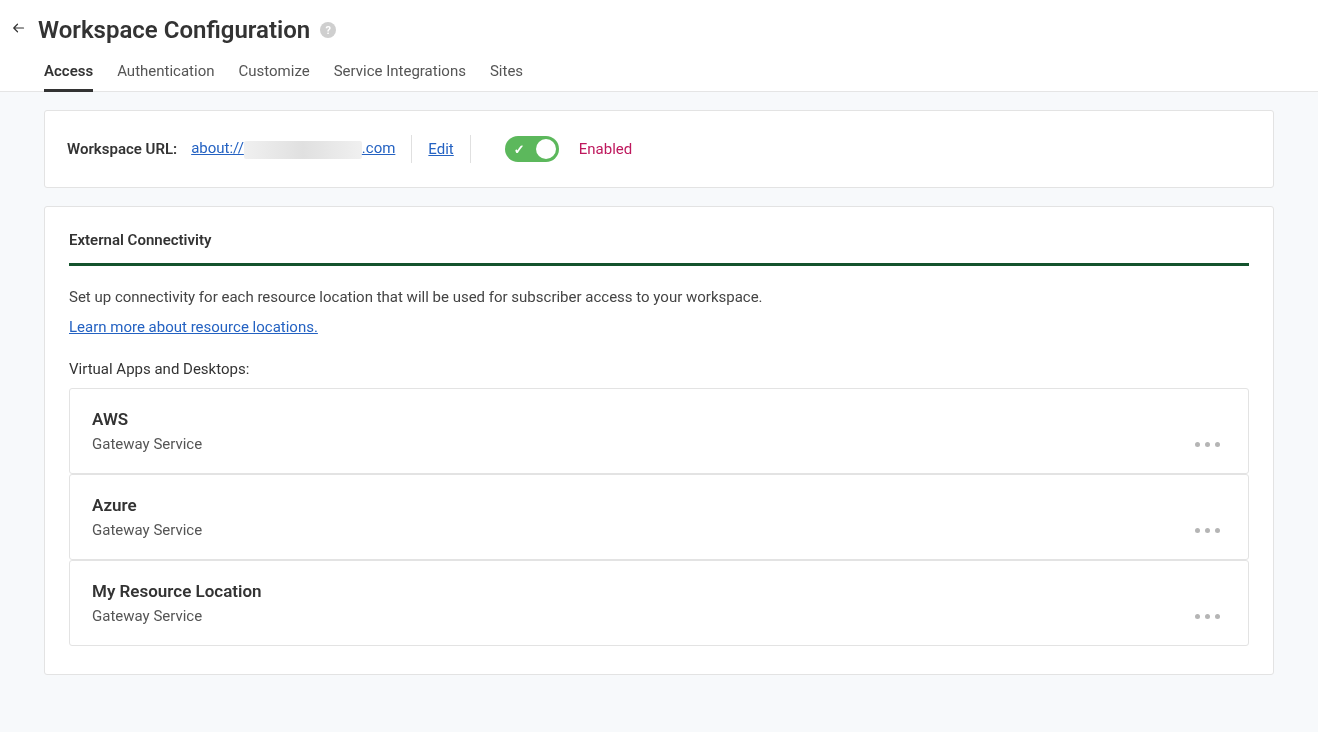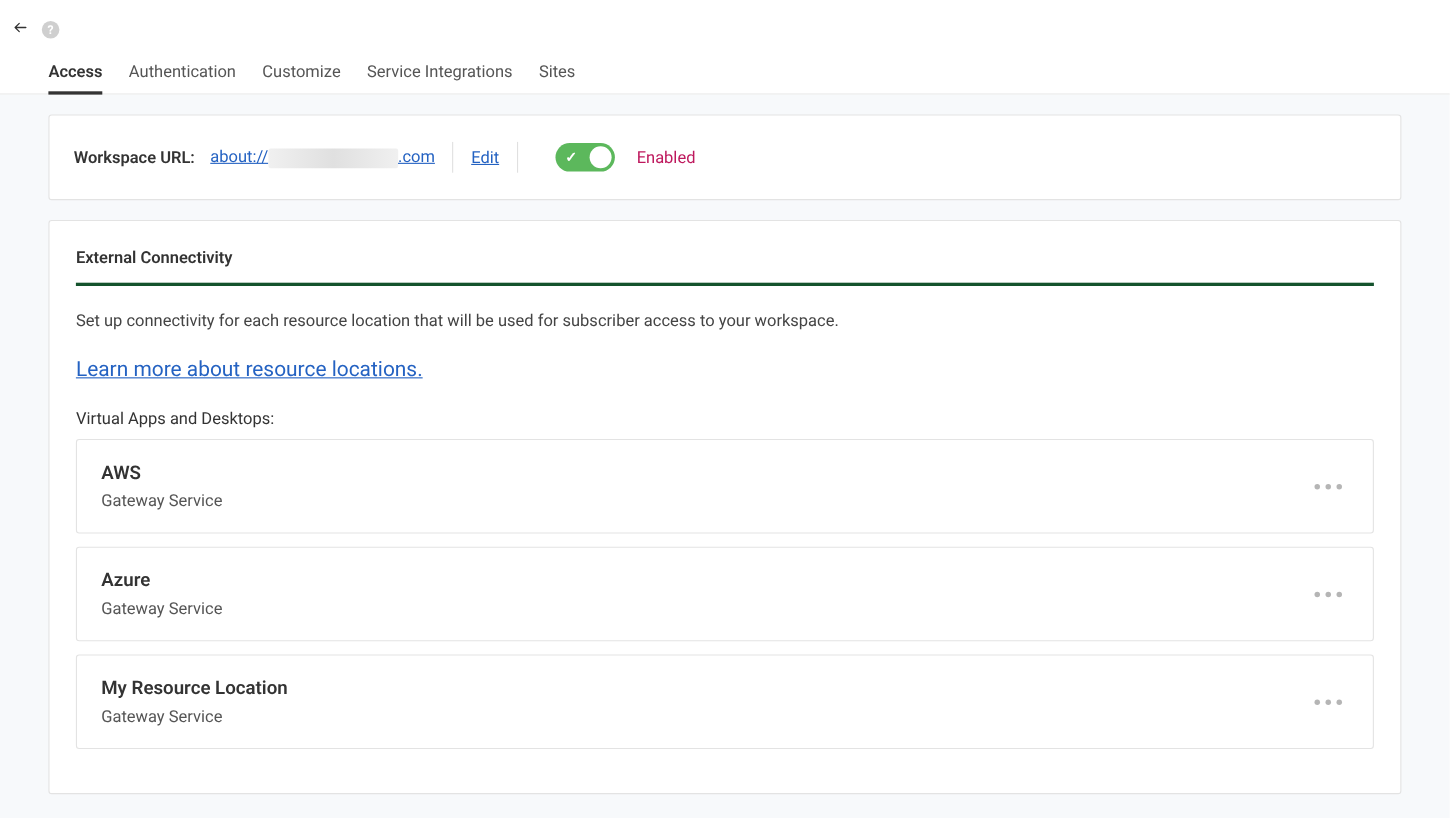--- a/index.html
+++ b/index.html
@@ -102,46 +102,47 @@
 
     .conn-card { padding: 24px 24px 28px 24px; }
     .conn-title {
       font-size: 15px; font-weight: 600; color: #333;
       padding-bottom: 14px; border-bottom: 3px solid #14532d;
     }
     .conn-desc {
       margin-top: 22px; font-size: 15px; color: #444;
     }
     .learn-link {
-      display: inline-block; margin-top: 24px;
-      color: #2462c2; text-decoration: underline; font-size: 19px;
+      display: inline-block; margin-top: 12px;
+      color: #2462c2; text-decoration: underline; font-size: 15px;
     }
     .subheading {
       margin-top: 24px; font-size: 15px; color: #333;
     }
     .loc-list { margin-top: 10px; }
     .loc-item {
       border: 1px solid #e3e3e3; border-radius: 3px;
-      padding: 20px 22px; margin-bottom: 12px;
-      display: flex; justify-content: space-between; align-items: center;
+      padding: 20px 22px; 
+      display: flex; justify-content: space-between; align-items: flex-end;
     }
     .loc-name { font-size: 17px; font-weight: 600; color: #333; }
     .loc-sub { font-size: 15px; color: #555; margin-top: 6px; }
     .dots { display: flex; gap: 5px; cursor: pointer; padding: 6px; }
     .dots span { width: 5px; height: 5px; border-radius: 50%; background: #b5b5b5; }
   </style>
 </head>
 <body>
 
 <div class="header-row">
   <span class="back-arrow">
     <svg viewBox="0 0 24 24">
         <path d="M5 12h13M5 12l5-5M5 12l5 5" stroke-linecap="round" stroke-linejoin="round"></path>
       </svg>
   </span>
+  <h1 class="page-title">Workspace Configuration</h1>
   <span class="help-circle">?</span>
 </div>
 
 <nav class="tabs" id="tab-bar">
     <div class="tab active">Access</div>
     <div class="tab">Authentication</div>
     <div class="tab">Customize</div>
     <div class="tab">Service Integrations</div>
     <div class="tab">Sites</div>
   </nav>

